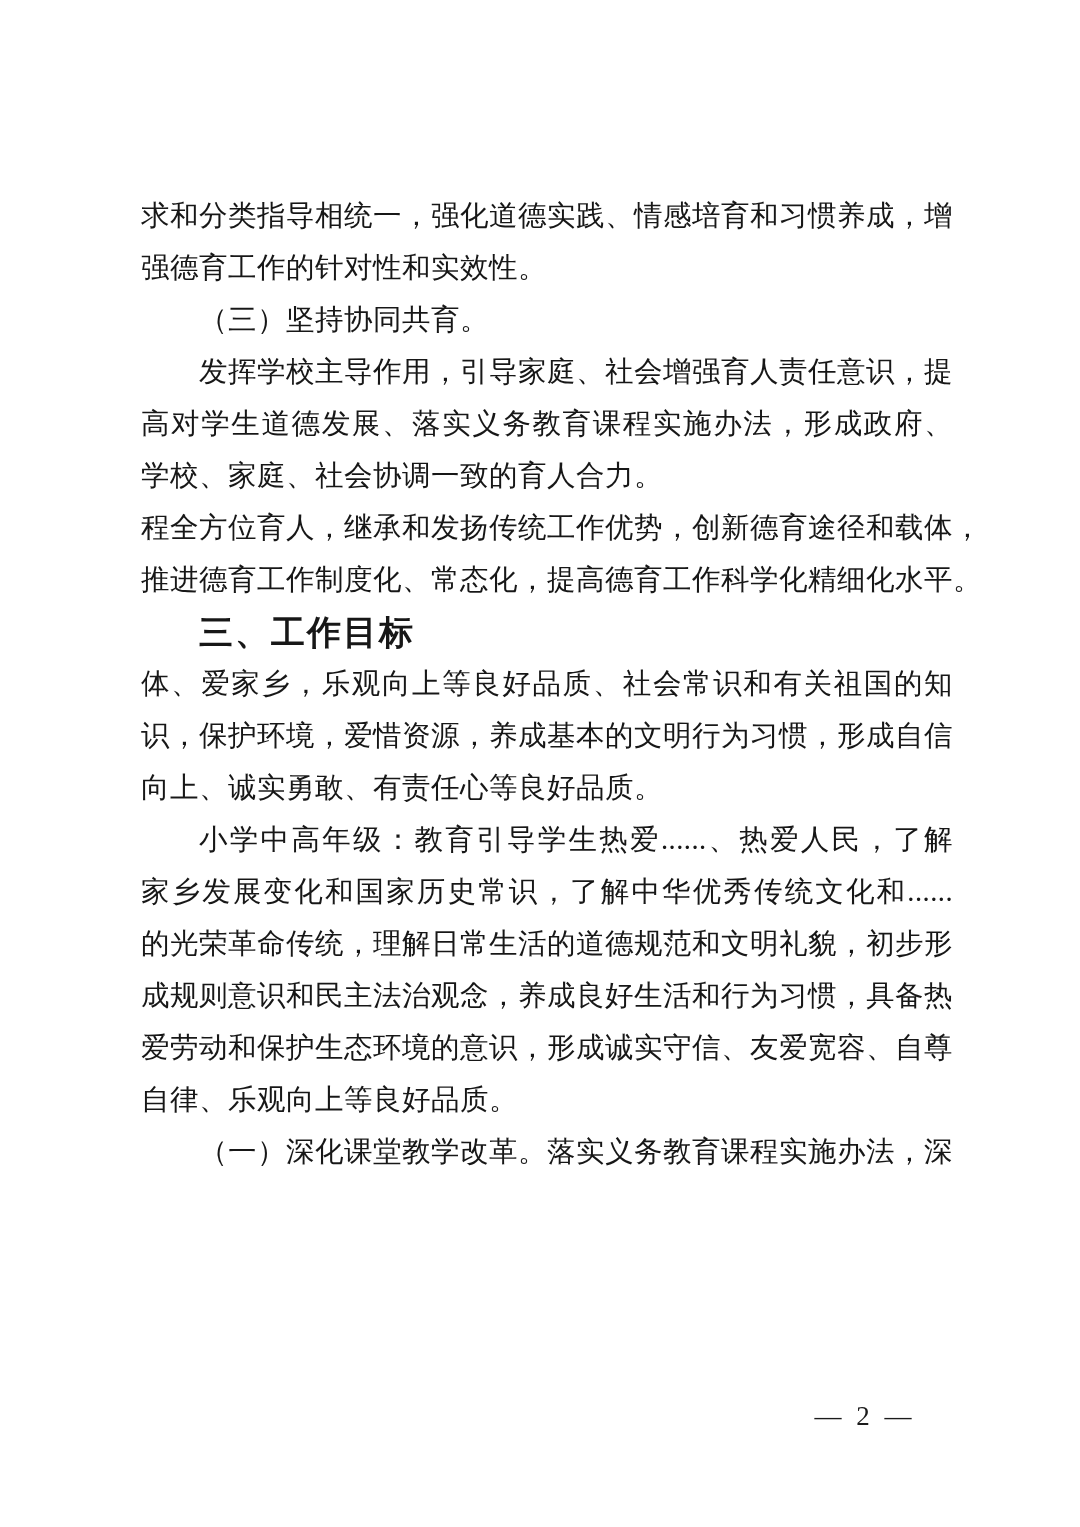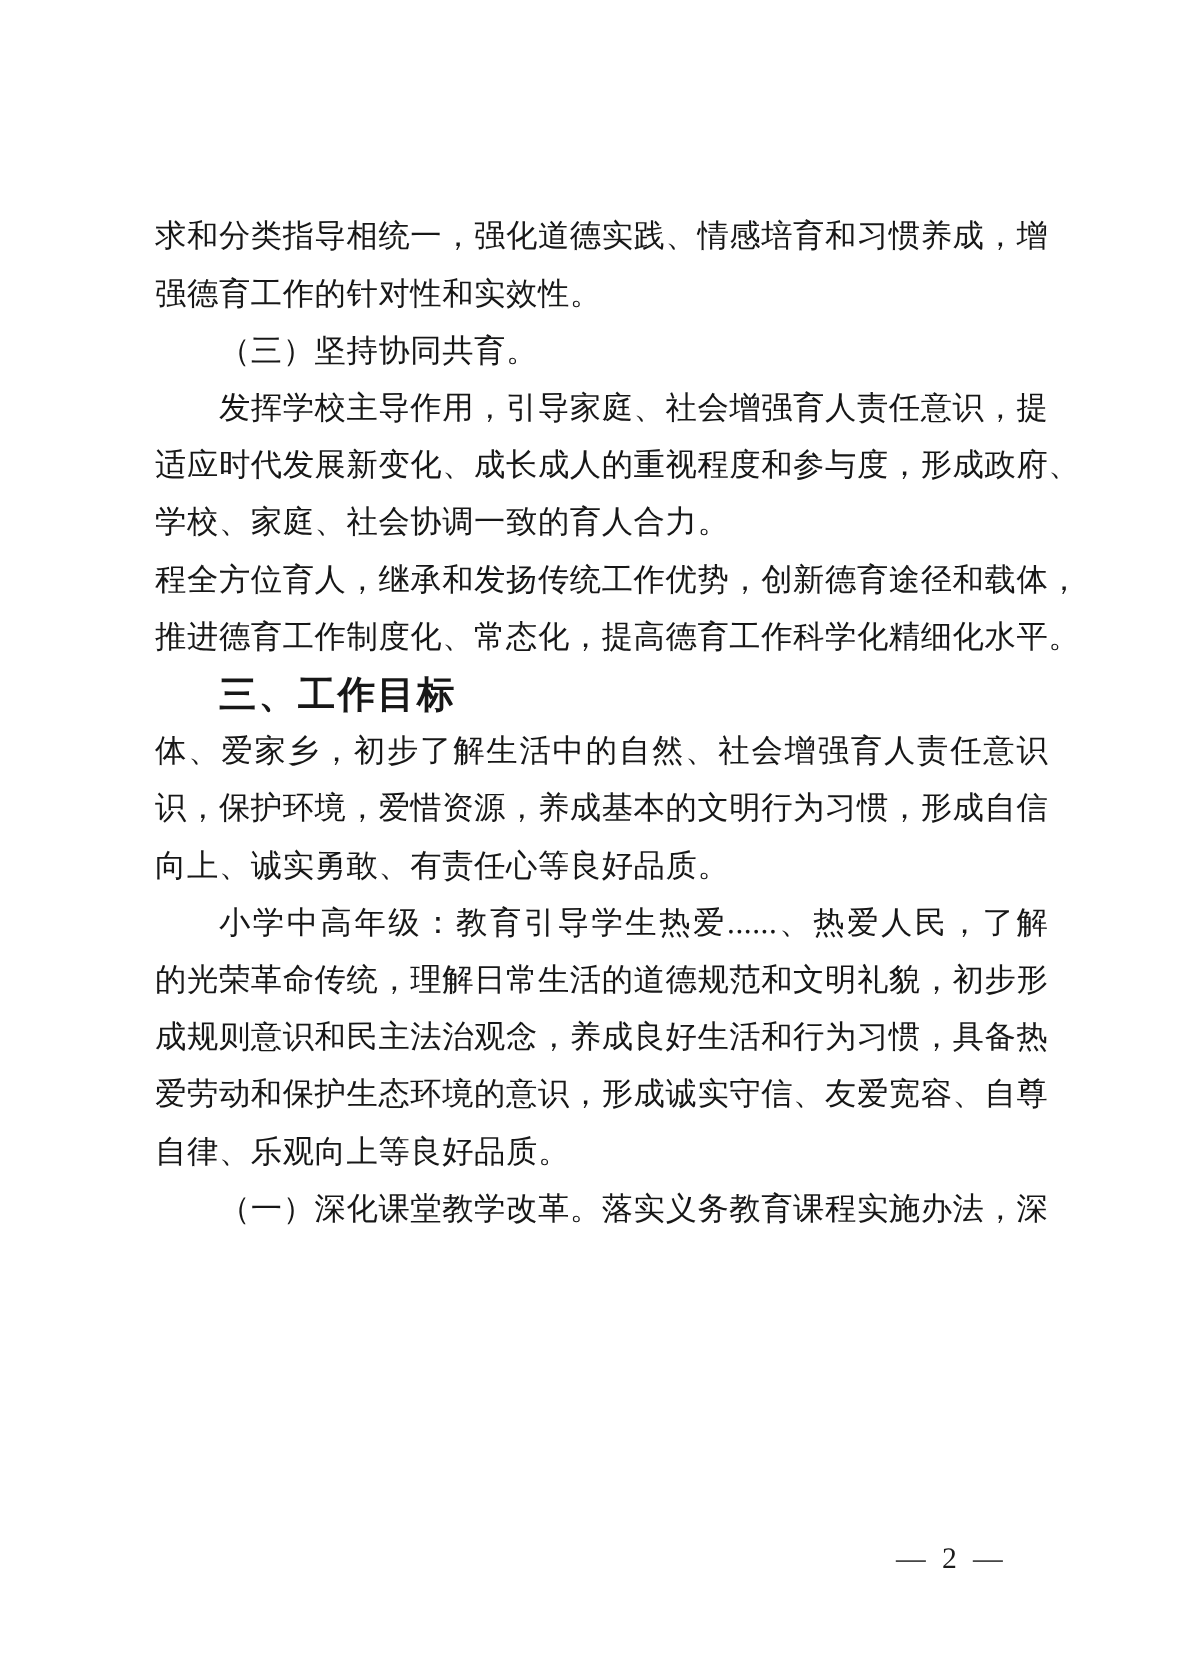--- a/index.html
+++ b/index.html
@@ -66,29 +66,30 @@
 </style>
 </head>
 <body>
 
 <div class="page">
   <div class="textblock">
     <div class="ln">求和分类指导相统一，强化道德实践、情感培育和习惯养成，增</div>
     <div class="ln end">强德育工作的针对性和实效性。</div>
     <div class="ln end indent">（三）坚持协同共育。</div>
     <div class="ln indent">发挥学校主导作用，引导家庭、社会增强育人责任意识，提</div>
-    <div class="ln">适应时代发展新变化、成长成人的重视程度和参与度，形成政府、</div>
+    <div class="ln">高对学生道德发展、落实义务教育课程实施办法，形成政府、</div>
     <div class="ln end">学校、家庭、社会协调一致的育人合力。</div>
     <div class="ln">程全方位育人，继承和发扬传统工作优势，创新德育途径和载体，</div>
     <div class="ln">推进德育工作制度化、常态化，提高德育工作科学化精细化水平。</div>
     <div class="ln heading indent">三、工作目标</div>
-    <div class="ln">体、爱家乡，初步了解生活中的自然、社会增强育人责任意识</div>
+    <div class="ln">体、爱家乡，乐观向上等良好品质、社会常识和有关祖国的知</div>
     <div class="ln">识，保护环境，爱惜资源，养成基本的文明行为习惯，形成自信</div>
     <div class="ln end">向上、诚实勇敢、有责任心等良好品质。</div>
     <div class="ln indent">小学中高年级：教育引导学生热爱......、热爱人民，了解</div>
+    <div class="ln">家乡发展变化和国家历史常识，了解中华优秀传统文化和......</div>
     <div class="ln">的光荣革命传统，理解日常生活的道德规范和文明礼貌，初步形</div>
     <div class="ln">成规则意识和民主法治观念，养成良好生活和行为习惯，具备热</div>
     <div class="ln">爱劳动和保护生态环境的意识，形成诚实守信、友爱宽容、自尊</div>
     <div class="ln end">自律、乐观向上等良好品质。</div>
     <div class="ln indent">（一）深化课堂教学改革。落实义务教育课程实施办法，深</div>
   </div>
 
   <div class="pagenum">— 2 —</div>
 </div>
 

